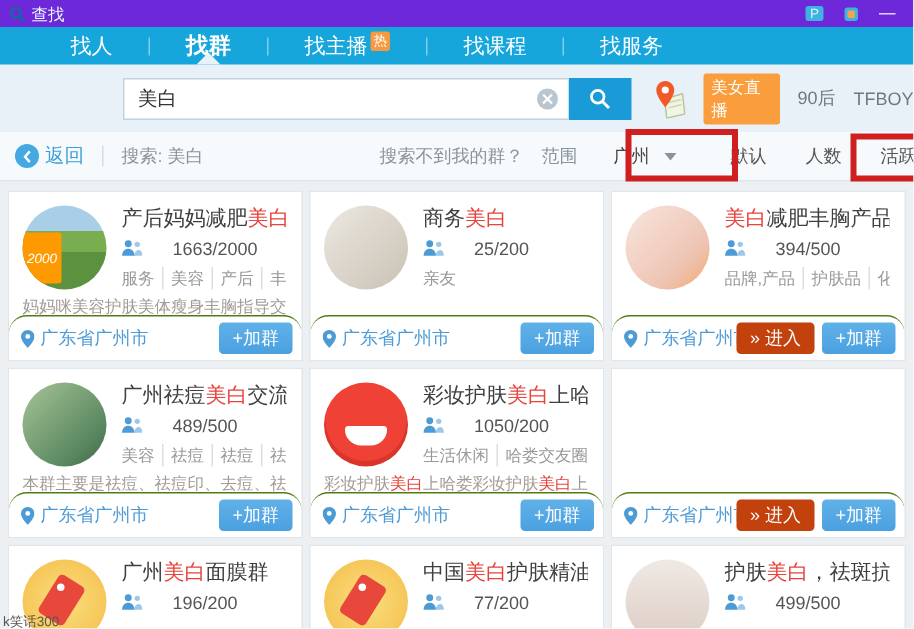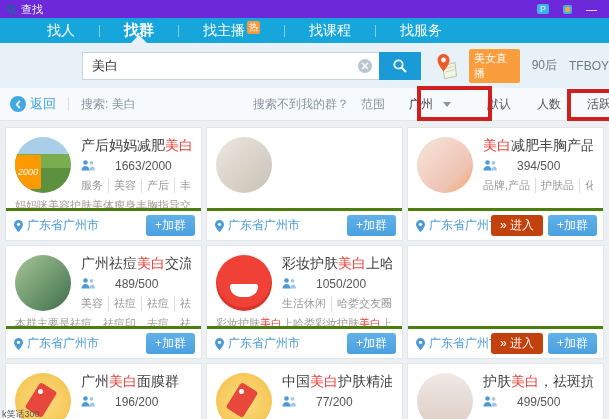--- a/index.html
+++ b/index.html
@@ -57,21 +57,21 @@
   .avatar{width:56px;height:56px;border-radius:50%;flex-shrink:0;position:relative;overflow:hidden;}
   .badge{position:absolute;left:0;bottom:4px;background:#f90;color:#fff;font-size:9px;padding:12px 3px;border-radius:2px;z-index:2;font-style:italic;}
   .info{margin-left:10px;min-width:0;flex:1;}
   .title{font-size:14px;color:#3f3f3f;white-space:nowrap;overflow:hidden;line-height:1.2;}
   .hl{color:#e8433c;}
   .members{display:flex;align-items:center;gap:20px;margin-top:5px;font-size:12px;color:#555;}
   .tags{margin-top:5px;font-size:11px;color:#999;white-space:nowrap;overflow:hidden;}
   .tags span{display:inline-block;}
   .tags span + span{border-left:1px solid #ddd;padding-left:5px;margin-left:5px;}
   .desc{margin:5px 9px 0;font-size:11px;color:#a39b93;line-height:1.45;height:32px;overflow:hidden;}
-  .card-foot{margin-top:auto;border-top:3px solid #4d7c0f;padding:4px 6px 4px 8px;display:flex;align-items:center;}
+  .card-foot{margin-top:auto;border-top:1px solid #4d7c0f;padding:4px 6px 4px 8px;display:flex;align-items:center;border-radius:12px;}
   .loc{display:flex;align-items:center;gap:4px;color:#4d9bd6;font-size:12px;min-width:0;white-space:nowrap;overflow:hidden;}
   .btns{margin-left:auto;display:flex;gap:5px;flex-shrink:0;}
   .enter-btn{background:#c2410c;color:#fff;font-size:12px;padding:2px 9px;border-radius:3px;cursor:pointer;white-space:nowrap;}
   .join-btn{background:linear-gradient(#61b1e8,#4aa0e0);color:#fff;font-size:12px;padding:2px 9px;border-radius:3px;cursor:pointer;white-space:nowrap;}
 
   
   .av-field{background:linear-gradient(#a9cfe8 0 30%,#79ad50 30% 55%,#5c9140 55%);}
   .av-people{background:linear-gradient(135deg,#ece8e1,#c9c1b4);}
   .av-cosmetic{background:linear-gradient(135deg,#f7e6de,#eec3b2 70%,#f3a768);}
   .av-woman-green{background:linear-gradient(135deg,#a7c497,#5d8a62 70%,#41684a);}
@@ -220,20 +220,35 @@
       <span class="btns">
 
         <a class="join-btn">+加群</a>
       </span>
     </div>
   </div>
 
   <div class="card">
     <div class="card-body">
       <div class="avatar av-people"></div>
+      <div class="info">
+        <div class="title"><span>商务</span><span class="hl">美白</span></div>
+        <div class="members">
+          <span style="display:inline-flex;">
+            <svg viewBox="0 0 14 11" width="14" height="11">
+                  <circle cx="10.5" cy="2.9" r="1.8" fill="#9ec7e8"></circle>
+                  <path d="M8.4 10.5c.2-2.5 1.5-3.9 3-3.9 1.4 0 2.5 1.4 2.5 3.9z" fill="#9ec7e8"></path>
+                  <circle cx="4.5" cy="2.5" r="2.3" fill="#4d9bd6"></circle>
+                  <path d="M.4 10.5c0-2.9 1.9-4.6 4.1-4.6s4.1 1.7 4.1 4.6z" fill="#4d9bd6"></path>
+                </svg>
+          </span>
+          <span class="mcount">25/200</span>
+        </div>
+        <div class="tags"><span>亲友</span></div>
+      </div>
     </div>
     <div class="desc" style="visibility: hidden;"></div>
     <div class="card-foot">
       <span class="loc">
         <span style="display:inline-flex;">
           <svg viewBox="0 0 9 12" width="9" height="12">
                 <path d="M4.5 0C2 0 0 2 0 4.4 0 7.7 4.5 12 4.5 12S9 7.7 9 4.4C9 2 7 0 4.5 0z" fill="#4d9bd6"></path>
                 <circle cx="4.5" cy="4.3" r="1.6" fill="#fff"></circle>
               </svg>
         </span>

